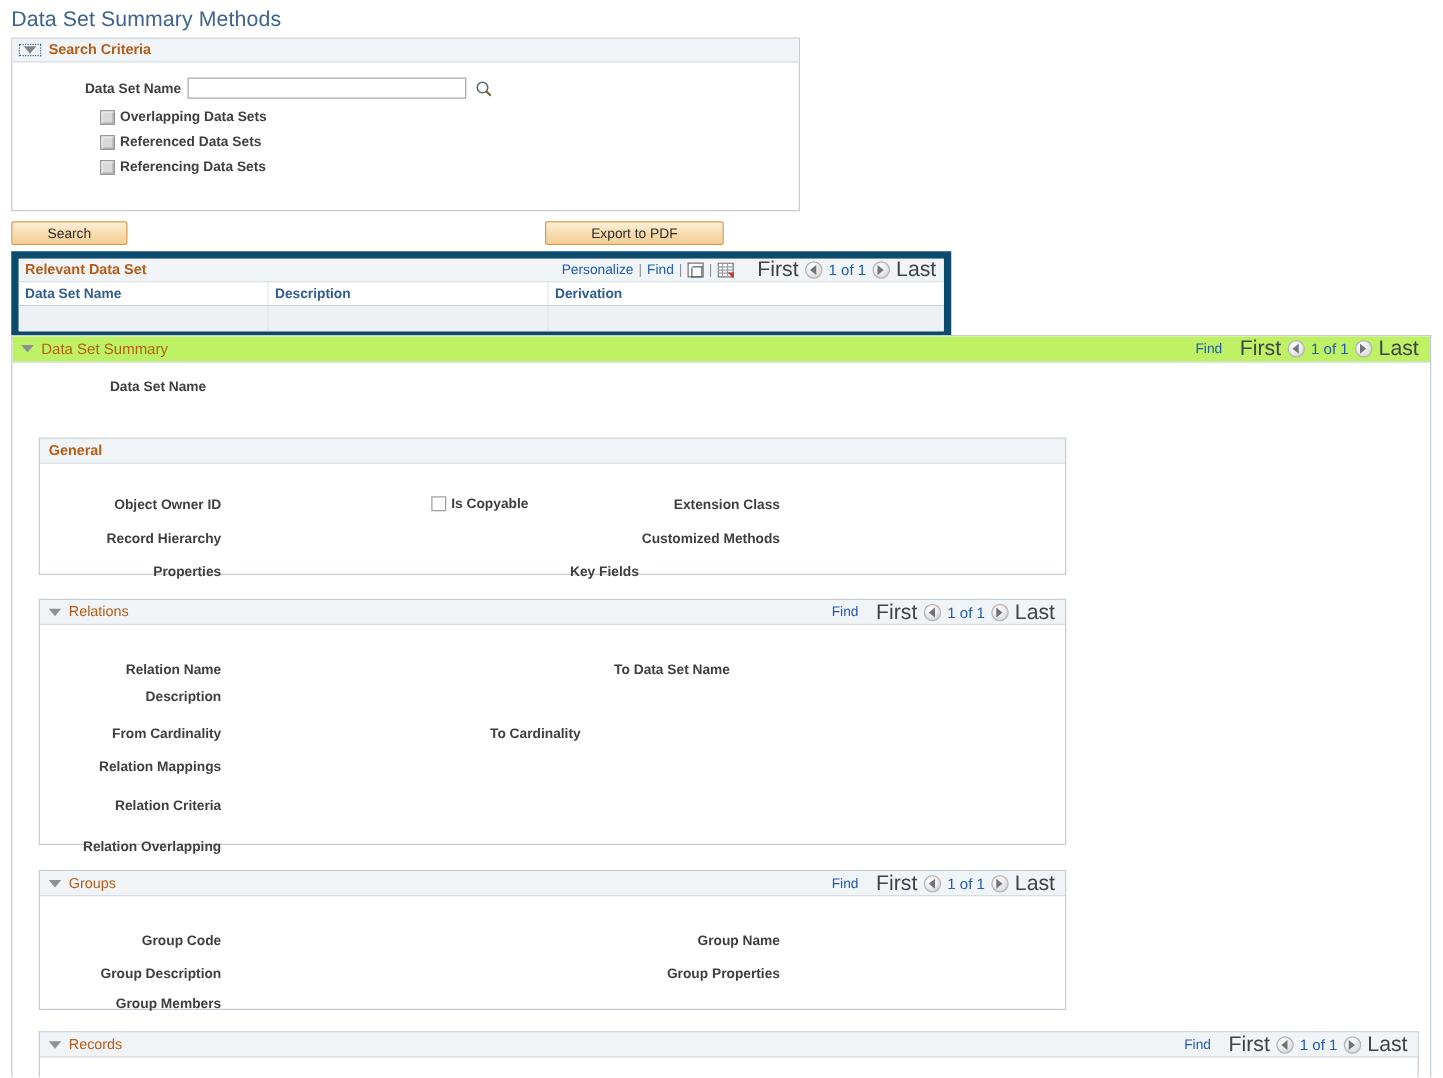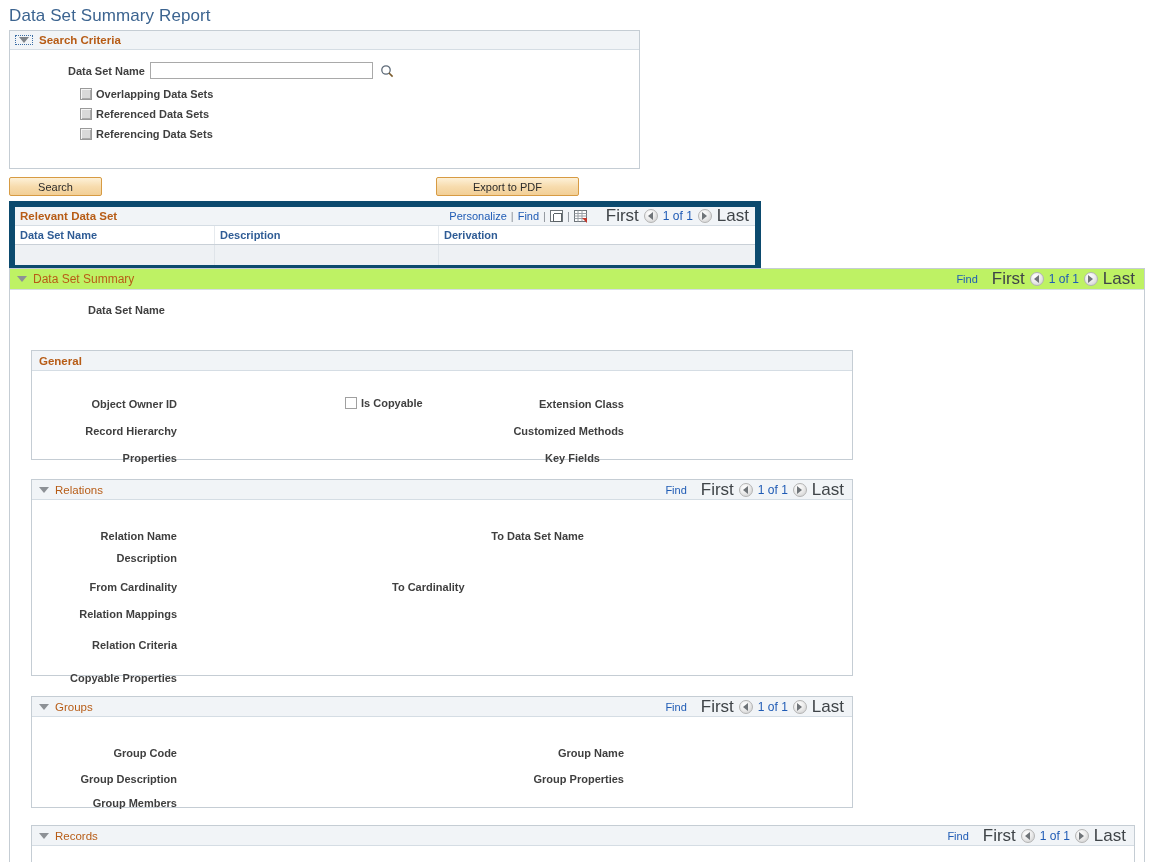--- a/index.html
+++ b/index.html
@@ -336,21 +336,21 @@
   .row-abs { position: absolute; }
 
   #general-panel { position: absolute; left: 21px; top: 60px; width: 822px; height: 110px; }
   #relations-panel { position: absolute; left: 21px; top: 189px; width: 822px; height: 197px; }
   #groups-panel { position: absolute; left: 21px; top: 406px; width: 822px; height: 112px; }
   #records-panel { position: absolute; left: 21px; top: 535px; width: 1104px; height: 60px; border-bottom: none; }
 </style>
 </head>
 <body>
 
-<div class="page-title">Data Set Summary Report</div>
+<div class="page-title">Data Set Summary Methods</div>
 
 <div class="groupbox" id="search-criteria">
   <div class="gb-header">
     <span class="tri-box">
       <span class="tri"></span>
     </span>
     <span class="gb-title">Search Criteria</span>
   </div>
 
   <div class="sc-body">
@@ -466,21 +466,21 @@
         <span class="row-abs" style="left:313px; top:26px; display:flex; align-items:center">
           <span class="cb-flat"></span>
           <span class="field-label">Is Copyable</span>
         </span>
         <span class="field-label row-abs" style="left:400px; top:27px; width:192px; text-align:right">Extension Class</span>
 
         <span class="field-label row-abs" style="left:25px; top:54px; width:120px; text-align:right">Record Hierarchy</span>
         <span class="field-label row-abs" style="left:400px; top:54px; width:192px; text-align:right">Customized Methods</span>
 
         <span class="field-label row-abs" style="left:25px; top:81px; width:120px; text-align:right">Properties</span>
-        <span class="field-label row-abs" style="left:376px; top:81px; width:192px; text-align:right">Key Fields</span>
+        <span class="field-label row-abs" style="left:424px; top:81px; width:192px; ">Key Fields</span>
       </div>
     </div>
 
     <div class="panel" id="relations-panel">
       <div class="panel-header">
         <span class="tri"></span>
         <span class="gb-title">Relations</span>
         <span class="panel-tools">
           <a class="lnk">Find</a>
           <span class="pager">
@@ -500,21 +500,21 @@
         <span class="field-label row-abs" style="left:25px; top:30px; width:120px; text-align:right">Relation Name</span>
         <span class="field-label row-abs" style="left:360px; top:30px; width:192px; text-align:right">To Data Set Name</span>
 
         <span class="field-label row-abs" style="left:25px; top:52px; width:120px; text-align:right">Description</span>
 
         <span class="field-label row-abs" style="left:25px; top:81px; width:120px; text-align:right">From Cardinality</span>
         <span class="field-label row-abs" style="left:360px; top:81px; width:192px; text-align:left">To Cardinality</span>
 
         <span class="field-label row-abs" style="left:25px; top:108px; width:120px; text-align:right">Relation Mappings</span>
         <span class="field-label row-abs" style="left:25px; top:139px; width:120px; text-align:right">Relation Criteria</span>
-        <span class="field-label row-abs" style="left:25px; top:172px; width:120px; text-align:right">Copyable Properties</span>
+        <span class="field-label row-abs" style="left:25px; top:172px; width:120px; text-align:right">Relation Overlapping</span>
       </div>
     </div>
 
     <div class="panel" id="groups-panel">
       <div class="panel-header">
         <span class="tri"></span>
         <span class="gb-title">Groups</span>
         <span class="panel-tools">
           <a class="lnk">Find</a>
           <span class="pager">

